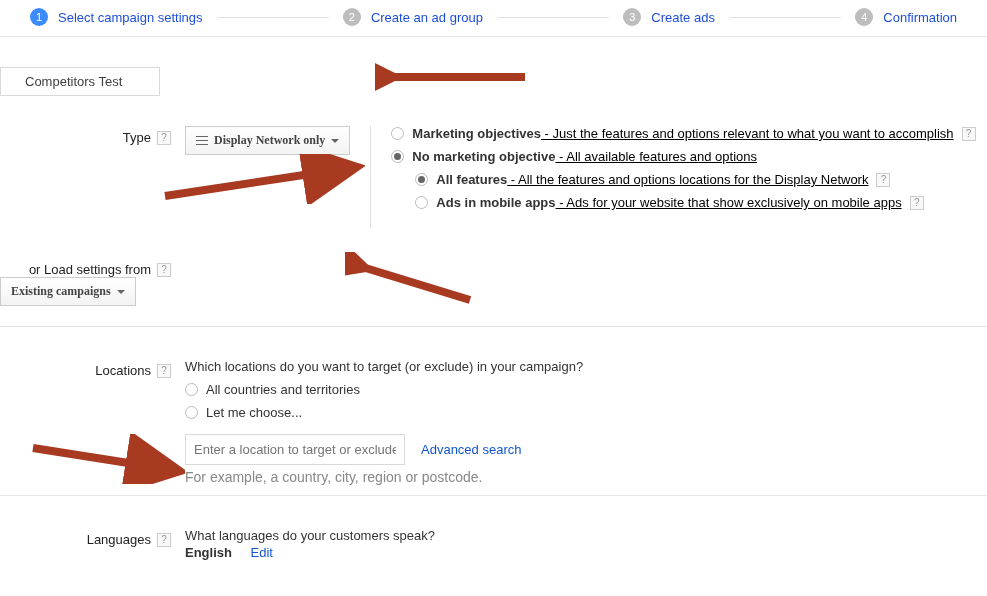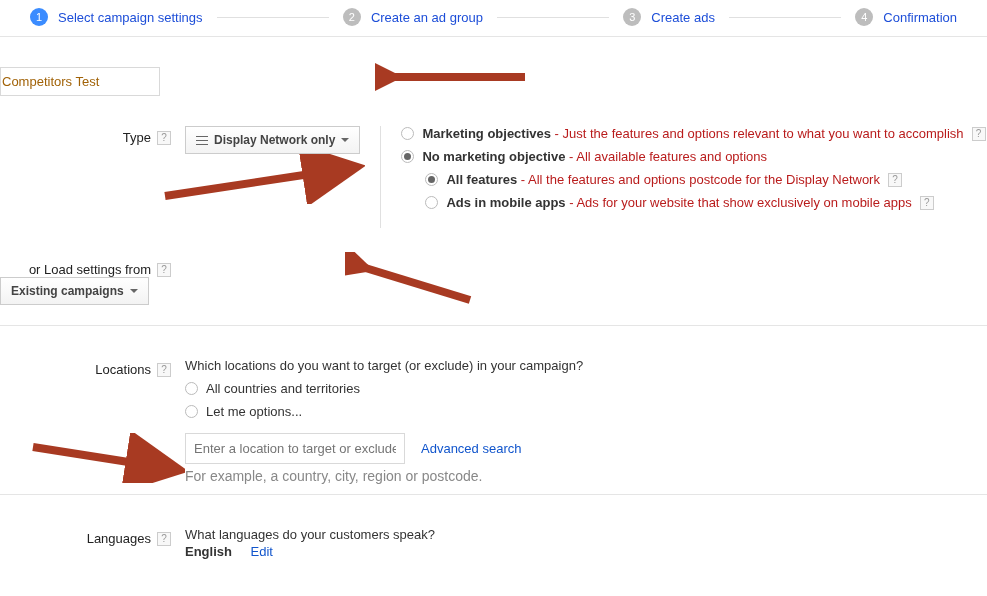--- a/index.html
+++ b/index.html
@@ -69,36 +69,37 @@
     justify-content: center;
     width: 14px;
     height: 14px;
     border: 1px solid #ccc;
     color: #999;
     font-size: 10px;
     background: #f8f8f8;
   }
   input.text-input {
     font-size: 13px;
-    padding: 6px 1px;
+    padding: 6px 24px;
     border: 1px solid #d9d9d9;
     width: 160px;
-    color: #a16207;
+    color: #404040;
   }
   .btn {
     display: inline-flex;
     align-items: center;
     gap: 6px;
     border: 1px solid #ccc;
     background: linear-gradient(#fff, #f3f3f3);
     padding: 6px 10px;
     font-size: 12px;
     font-weight: bold;
     color: #444;
     cursor: pointer;
+    font-family: Liberation Serif, serif;
   }
   .caret {
     width: 0; height: 0;
     border-left: 4px solid transparent;
     border-right: 4px solid transparent;
     border-top: 4px solid #666;
   }
   .grid-icon {
     width: 12px; height: 9px;
     position: relative;
@@ -142,21 +143,21 @@
   }
   .radio.selected::after {
     content: "";
     width: 7px; height: 7px;
     border-radius: 50%;
     background: #666;
     position: absolute;
     top: 2px; left: 2px;
   }
   .opt b { font-weight: bold; }
-  .opt .dash { color: #b91c1c; }
+  .opt .dash { color: #000000; text-decoration: underline; }
   .divider {
     height: 1px;
     background: #e5e5e5;
     margin: 10px 0 32px 0;
   }
   .loc-input {
     width: 220px;
     padding: 7px 8px;
     border: 1px solid #d9d9d9;
     font-size: 13px;
@@ -234,21 +235,21 @@
           <span class="radio"></span>
           <span><b>Marketing objectives</b><span class="dash"> - Just the features and options relevant to what you want to accomplish</span></span>
           <span class="help">?</span>
         </div>
         <div class="opt">
           <span class="radio selected"></span>
           <span><b>No marketing objective</b><span class="dash"> - All available features and options</span></span>
         </div>
         <div class="opt sub">
           <span class="radio selected"></span>
-          <span><b>All features</b><span class="dash"> - All the features and options postcode for the Display Network</span></span>
+          <span><b>All features</b><span class="dash"> - All the features and options locations for the Display Network</span></span>
           <span class="help">?</span>
         </div>
         <div class="opt sub">
           <span class="radio"></span>
           <span><b>Ads in mobile apps</b><span class="dash"> - Ads for your website that show exclusively on mobile apps</span></span>
           <span class="help">?</span>
         </div>
       </div>
     </div>
     <div class="arrow" style="left:155px; top:28px;">
@@ -294,21 +295,21 @@
       <span class="help">?</span>
     </div>
     <div class="row-body">
       <div style="margin-bottom:8px;">Which locations do you want to target (or exclude) in your campaign?</div>
       <div class="opt">
         <span class="radio"></span>
         <span>All countries and territories</span>
       </div>
       <div class="opt">
         <span class="radio"></span>
-        <span>Let me options...</span>
+        <span>Let me choose...</span>
       </div>
       <div style="margin-top:14px; display:flex; align-items:center; gap:16px;">
         <input type="text" class="loc-input" placeholder="Enter a location to target or exclude." style="">
         <span class="link">Advanced search</span>
       </div>
       <div class="hint">For example, a country, city, region or postcode.</div>
     </div>
     <div class="arrow" style="left:25px; top:75px;">
       <svg width="160" height="50">
           <defs>

